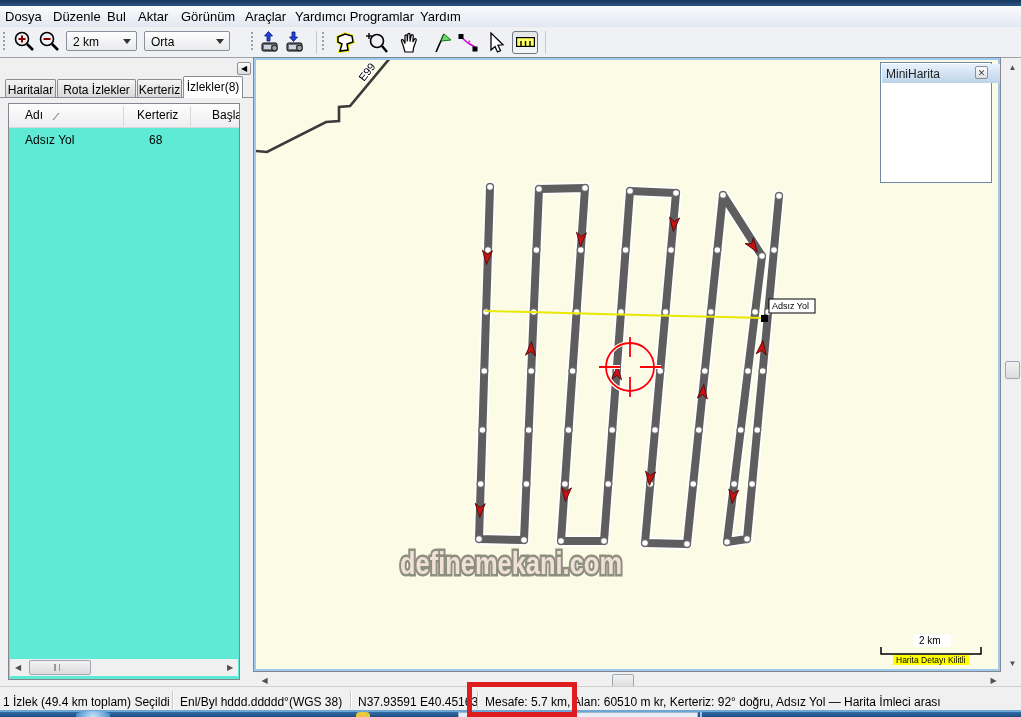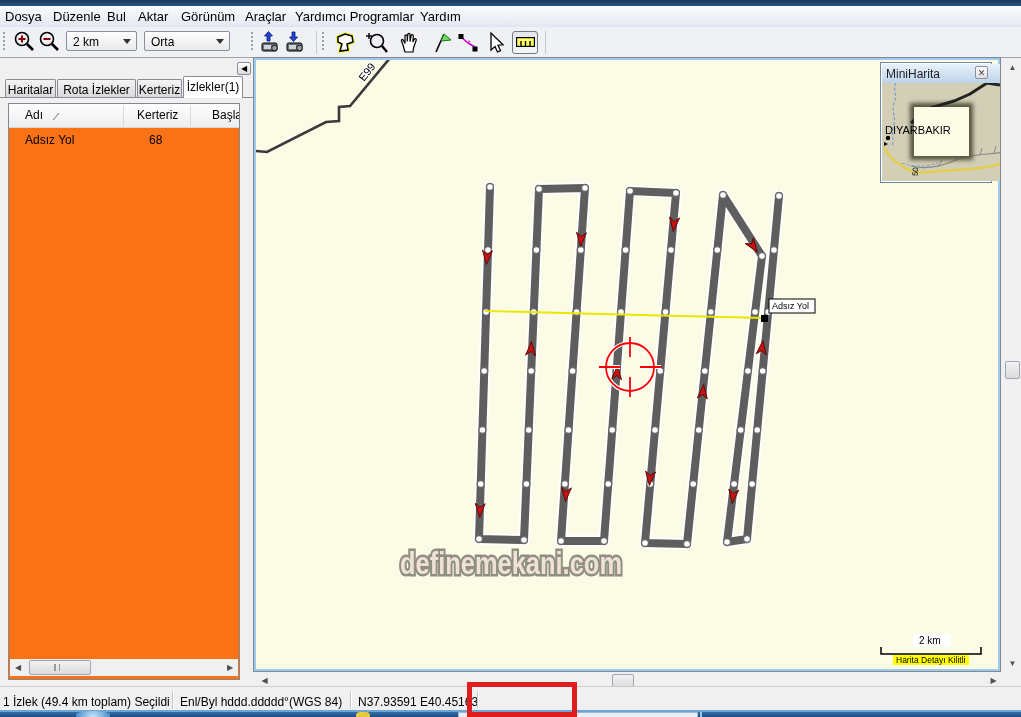--- a/index.html
+++ b/index.html
@@ -15,21 +15,21 @@
 .tsep { position:absolute; top:4px; width:1px; height:23px; background:#C6CAD0; }
 .combo { position:absolute; top:4px; height:20px; border:1px solid #8A8F98; border-radius:2px; background:linear-gradient(#FEFEFE,#E9EAEC); font-size:12px; color:#000; }
 .combo .txt { position:absolute; left:6px; top:3px; }
 .combo .arr { position:absolute; right:5px; top:7px; width:0; height:0; border-left:4px solid transparent; border-right:4px solid transparent; border-top:5px solid #333; }
 
 #leftpanel { left:0; top:58px; width:253px; height:622px; background:#F0F0F0; }
 #collapsebtn { left:237px; top:4px; width:14px; height:13px; border:1px solid #8a8f98; border-radius:2px; background:linear-gradient(#fff,#d8dade); font-size:8px; text-align:center; line-height:12px; color:#000; }
 .tab { position:absolute; top:21px; height:19px; border:1px solid #898C95; border-bottom:none; border-radius:2px 2px 0 0; background:linear-gradient(#F4F4F4,#D8D8DB); font-size:12px; text-align:center; padding-top:3px; color:#000; white-space:nowrap; overflow:hidden; }
 #tabactive { top:18px; height:22px; background:#fff; z-index:3; }
 #tabline { left:0; top:39px; width:253px; height:1px; background:#898C95; }
-#ptable { left:8px; top:45px; width:232px; height:577px; background:#f97316; border:1px solid #828790; }
+#ptable { left:8px; top:45px; width:232px; height:577px; background:#5eead4; border:1px solid #828790; }
 #phead { position:absolute; left:0; top:0; width:230px; height:24px; overflow:hidden; background:linear-gradient(#FDFDFD,#EDEEF0); border-bottom:1px solid #D8D8D8; font-size:12px; }
 #phead .col { position:absolute; top:4px; }
 #phead .csep { position:absolute; top:2px; width:1px; height:20px; background:#D8D8D8; }
 #prow { position:absolute; left:0; top:25px; width:230px; height:20px; font-size:12px; }
 #pscroll { position:absolute; left:1px; top:555px; width:228px; height:17px; background:#F0F0F0; }
 
 .sbtn { position:absolute; background:#F0F0F0; font-size:8px; color:#505050; text-align:center; }
 .sthumb { position:absolute; background:linear-gradient(#F2F2F2,#DCDCDC); border:1px solid #9EA8B5; border-radius:2px; }
 
 #mapwrap { left:254px; top:58px; width:746px; height:613px; background:#FBFBE6; border:2px solid #9ECAEF; box-shadow:0 0 0 1px #828790; }
@@ -141,21 +141,21 @@
         <line x1="14" y1="9" x2="14" y2="4" stroke="#000" stroke-width="1.4"></line>
       </svg>
     <div class="tsep" style="left:545px"></div>
   </div>
 
   <div id="leftpanel" class="abs">
     <div id="collapsebtn" class="abs">◀</div>
     <div class="tab" style="left:5px;width:51px">Haritalar</div>
     <div class="tab" style="left:57px;width:79px">Rota İzlekler</div>
     <div class="tab" style="left:137px;width:45px">Kerteriz</div>
-    <div class="tab" id="tabactive" style="left:183px;width:60px">İzlekler(1)</div>
+    <div class="tab" id="tabactive" style="left:183px;width:60px">İzlekler(8)</div>
     <div id="tabline" class="abs"></div>
     <div id="ptable" class="abs">
       <div id="phead">
         <span class="col" style="left:16px">Adı</span>
         <svg style="position:absolute;left:42px;top:8px" width="10" height="9">
             <path d="M2 8 L8 1" stroke="#707070" fill="none"></path>
           </svg>
         <div class="csep" style="left:114px"></div>
         <span class="col" style="left:128px">Kerteriz</span>
         <div class="csep" style="left:181px"></div>
@@ -274,57 +274,42 @@
       <text x="919" y="644" font-size="10" fill="#000">2 km</text>
       <path d="M881 647 v7 h100 v-7" fill="none" stroke="#000" stroke-width="1.5"></path>
       <rect x="893" y="655" width="76" height="10" fill="#FFFF00"></rect>
       <text x="896" y="663" font-size="8.5" fill="#000">Harita Detayı Kilitli</text>
     </svg>
   </div>
 
   <div id="minimap" class="abs">
     <div id="mmtitle">MiniHarita</div>
     <div id="mmclose">✕</div>
-    <div id="mmbody">
-      <svg width="118" height="98" viewBox="0 0 118 98">
-        <path d="M14 0 C10 6 16 12 12 20 C9 28 15 36 11 44 C9 52 13 58 10 63" fill="none" stroke="#7A9CC8" stroke-width="1.2" stroke-dasharray="3 2"></path>
-        <path d="M2 64 C6 72 10 78 18 81 C26 88 34 91 48 89 C70 86 96 88 118 81" fill="none" stroke="#E2CE4E" stroke-width="2.5"></path>
-        <path d="M29 83 C44 87 58 84 74 77 C92 70 108 72 121 69" fill="none" stroke="#8a8a8a" stroke-width="1.2"></path>
-        <path d="M56 84 l4 -7 M74 78 l1 -7 M80 76 l1 -7 M86 74 l1 -7 M98 72 l2 -7 M112 70 l2 -7" stroke="#8a8a8a" stroke-width="1"></path>
-        <path d="M20 80 C30 84 44 84 56 80" fill="none" stroke="#7A9CC8" stroke-width="1" stroke-dasharray="3 2"></path>
-        <rect x="28" y="20" width="63" height="57" fill="#57543F" filter="blur(2px)"></rect>
-        <path d="M118 2 L105 0 L88 11 L72 18 L48 25 L41 30 L29 40" fill="none" stroke="#222" stroke-width="3"></path>
-        <rect x="32" y="24" width="55" height="49" fill="#FBFBE6"></rect>
-        <text x="3" y="51" font-size="11" fill="#000">DIYARBAKIR</text>
-        <circle cx="6" cy="55" r="2.2" fill="#000"></circle>
-        <path d="M2 59 l4 2 -4 2 Z" fill="#000"></path>
-        <text x="29" y="94" font-size="8" fill="#000" transform="rotate(-85 32 90)">50</text>
-      </svg>
-    </div>
   </div>
 
   <div id="vscroll" class="abs">
     <div class="sbtn" style="left:0;top:0;width:17px;height:17px;line-height:17px">▲</div>
     <div class="sbtn" style="left:0;bottom:0;width:17px;height:17px;line-height:17px">▼</div>
     <div class="sthumb" style="left:1px;top:302px;width:15px;height:18px"></div>
   </div>
 
   <div id="hscroll" class="abs">
     <div class="sbtn" style="left:0;top:0;width:17px;height:16px;line-height:16px">◀</div>
     <div class="sbtn" style="right:0;top:0;width:17px;height:16px;line-height:16px">▶</div>
     <div class="sthumb" style="left:356px;top:1px;width:22px;height:14px"></div>
   </div>
 
   <div id="statusbar" class="abs">
     <span style="left:3px">1 İzlek (49.4 km toplam) Seçildi</span>
     <div class="sep" style="left:172px"></div>
-    <span style="left:180px">Enl/Byl hddd.ddddd°(WGS 84)</span>
+    <span style="left:180px">Enl/Byl hddd.ddddd°(WGS 38)</span>
     <div class="sep" style="left:350px"></div>
     <span style="left:358px">N37.93591 E40.45163</span>
     <div class="sep" style="left:477px"></div>
+    <span style="left:485px">Mesafe: 5.7 km, Alan: 60510 m kr, Kerteriz: 92° doğru, Adsız Yol — Harita İmleci arası</span>
   </div>
   <div id="taskbar" class="abs">
     <div style="position:absolute;left:0;top:0;width:1021px;height:2px;background:#6FA5D4"></div>
     <div style="position:absolute;left:76px;top:1px;width:34px;height:6px;border-radius:50% 50% 0 0;background:radial-gradient(circle at 50% 120%, #CFE8F8, #3E88C8)"></div>
     <div style="position:absolute;left:356px;top:2px;width:14px;height:5px;border-radius:4px 4px 0 0;background:#E8C83C"></div>
     <div style="position:absolute;left:458px;top:2px;width:240px;height:5px;background:#E8Eef5;border:1px solid #9FB6CC;border-bottom:none"></div>
     <div style="position:absolute;left:540px;top:3px;width:18px;height:4px;background:#D44;border-radius:2px 2px 0 0"></div>
     <div style="position:absolute;left:700px;top:2px;width:2px;height:5px;background:#9FC4E4"></div>
   </div>
   <div id="redbox" class="abs"></div>

